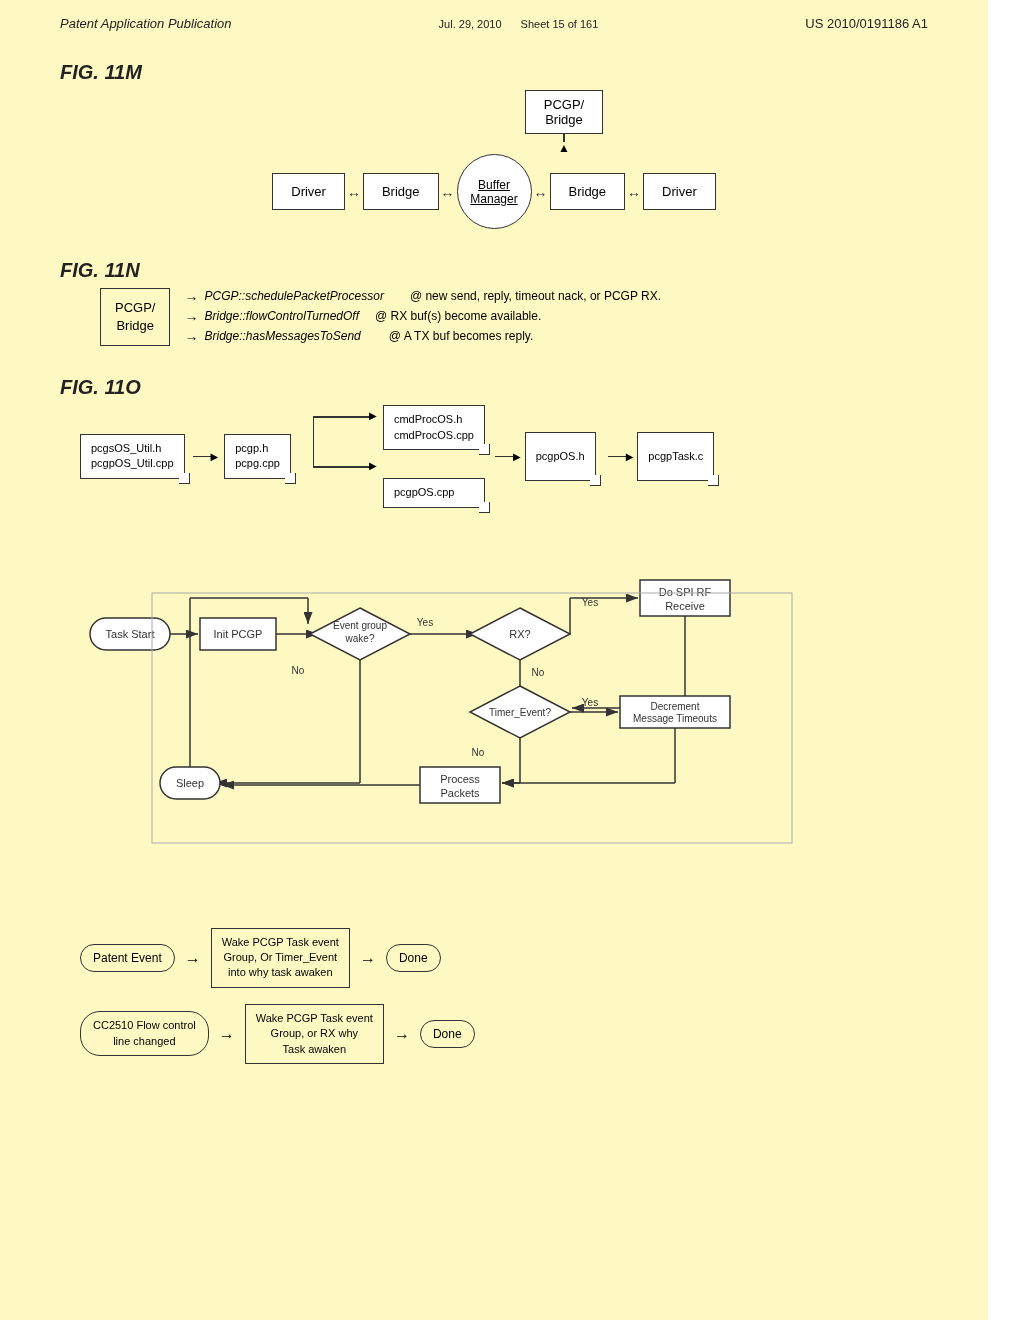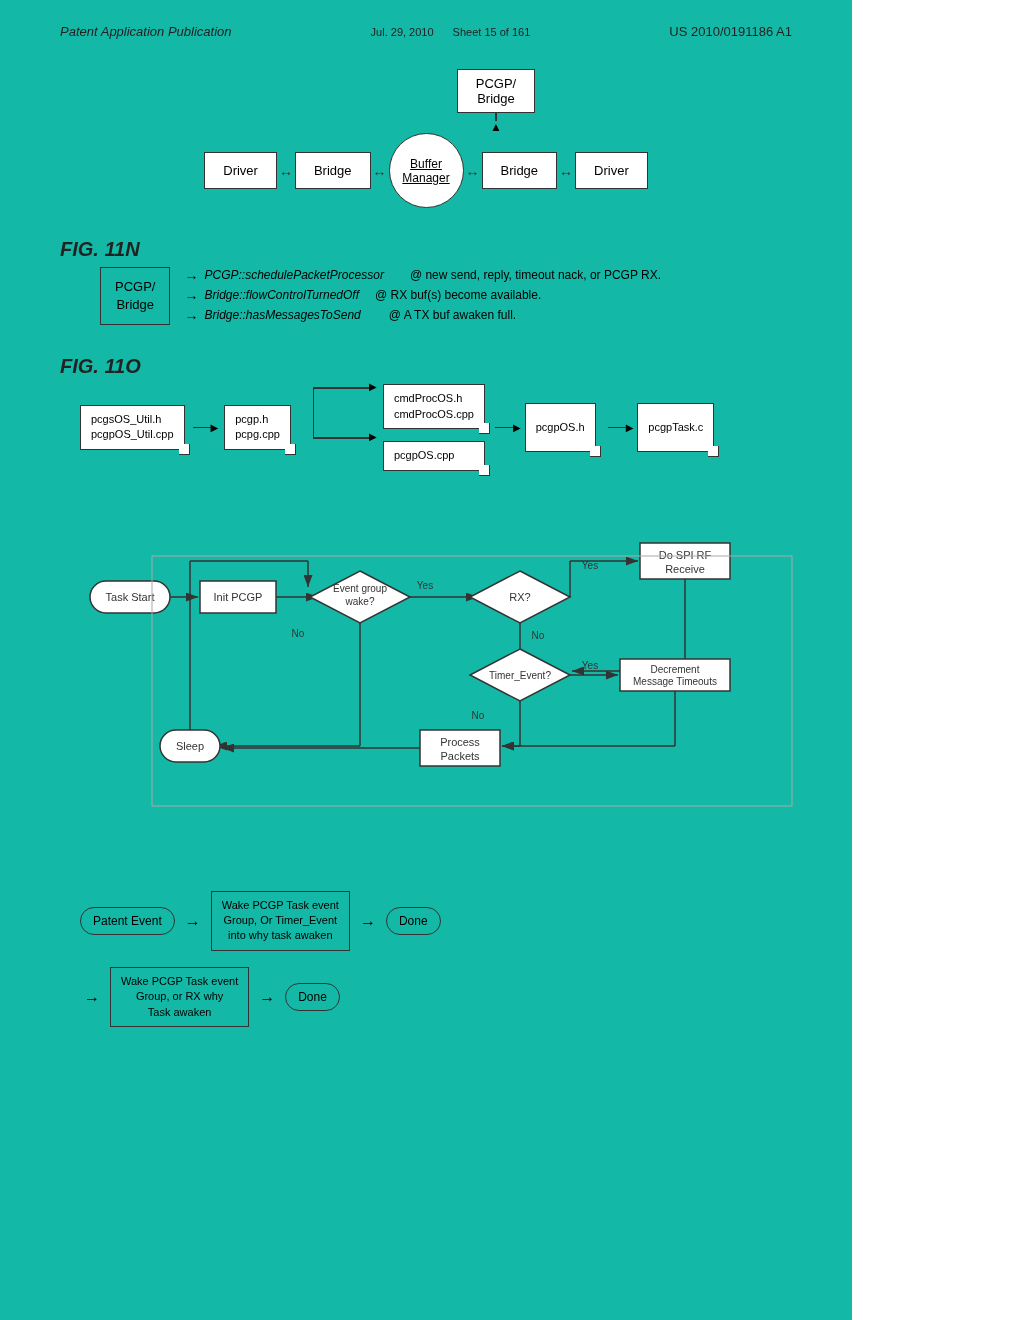--- a/index.html
+++ b/index.html
@@ -5,24 +5,24 @@
     * { box-sizing: border-box; margin: 0; padding: 0; }
     body {
       background: #fff;
       font-family: Arial, sans-serif;
       width: 1024px;
       min-height: 1320px;
       position: relative;
       overflow-x: hidden;
     }
     .page {
-      width: 852px;
+      width: 988px;
       min-height: 1320px;
-      background: #14b8a6;
-      padding: 24px 60px;
+      background: #fef9c3;
+      padding: 16px 60px;
       position: relative;
     }
     
     .header {
       display: flex;
       justify-content: space-between;
       align-items: center;
       margin-bottom: 30px;
       font-size: 13px;
       color: #222;
@@ -147,20 +147,21 @@
   <div class="header">
     <div style="font-style:italic; font-size:13px;">Patent Application Publication</div>
     <div style="display:flex; gap:19px; font-size:11px;">
       <span>Jul. 29, 2010</span>
       <span>Sheet 15 of 161</span>
     </div>
     <div style="font-size:13px;">US 2010/0191186 A1</div>
   </div>
 
   <div class="fig-section">
+    <div class="fig-label">FIG. 11M</div>
     <div style="display:flex; flex-direction:column; align-items:center;">
 
       <div style="margin-bottom:0; margin-left:140px;">
         <div class="box-rect" style="display:inline-block; text-align:center; font-size:13px; padding:6px 18px;">PCGP/<br>Bridge</div>
       </div>
 
       <div style="margin-left:140px; display:flex; flex-direction:column; align-items:center; height:20px;">
         <div style="width:1.5px; height:14px; background:#333;"></div>
         <div style="font-size:12px; line-height:1;">▲</div>
       </div>
@@ -193,21 +194,21 @@
 
         <div class="fig11n-line">
           <span style="font-size:14px;">→</span>
           <span style="font-size:12px; font-style:italic;">Bridge::flowControlTurnedOff</span>
           <span style="font-size:12px; margin-left:10px;">@ RX buf(s) become available.</span>
         </div>
 
         <div class="fig11n-line">
           <span style="font-size:14px;">→</span>
           <span style="font-size:12px; font-style:italic;">Bridge::hasMessagesToSend</span>
-          <span style="font-size:12px; margin-left:22px;">@ A TX buf awaken full.</span>
+          <span style="font-size:12px; margin-left:22px;">@ A TX buf becomes reply.</span>
         </div>
       </div>
     </div>
   </div>
 
   <div class="fig-section">
     <div class="fig-label">FIG. 11O</div>
     <div style="display:flex; align-items:center; margin-left:20px; gap:0;">
 
       <div style="position:relative; display:inline-block; margin-right:6px;">
@@ -236,21 +237,21 @@
         <div style="position:absolute; top:0; left:14px; width:1.5px; height:30px; background:#333;"></div>
         <div style="position:absolute; top:0; left:14px; width:60px; height:1.5px; background:#333;"></div>
         <span style="position:absolute; top:-6px; left:70px; font-size:10px;">▶</span>
 
         <div style="position:absolute; top:30px; left:14px; width:1.5px; height:20px; background:#333;"></div>
 
         <div style="position:absolute; top:50px; left:14px; width:60px; height:1.5px; background:#333;"></div>
         <span style="position:absolute; top:44px; left:70px; font-size:10px;">▶</span>
       </div>
 
-      <div style="display:flex; flex-direction:column; gap:12px; margin-right:4px; margin-left:50px;">
+      <div style="display:flex; flex-direction:column; gap:28px; margin-right:4px; margin-left:50px;">
         <div style="position:relative; display:inline-block;">
           <div class="doc-box" style="font-size:11px; padding:6px 10px; border:1.5px solid #333; position:relative;">
             <span>cmdProcOS.h</span><br>
             <span>cmdProcOS.cpp</span>
             <div style="position:absolute; bottom:-6px; right:-6px; width:10px; height:10px; background:white; border-top:1.5px solid #333; border-right:1.5px solid #333;"></div>
           </div>
         </div>
         <div style="position:relative; display:inline-block;">
           <div class="doc-box" style="font-size:11px; padding:6px 10px; border:1.5px solid #333; position:relative;">
             <span>pcgpOS.cpp</span>
@@ -374,20 +375,21 @@
         <div class="lower-box-rounded">Patent Event</div>
         <span style="font-size:16px; margin:0 4px;">→</span>
         <div class="lower-box-rect" style="font-size:11px; line-height:1.4;">
           Wake PCGP Task event<br>Group, Or Timer_Event<br>into why task awaken
         </div>
         <span style="font-size:16px; margin:0 4px;">→</span>
         <div class="lower-box-rounded">Done</div>
       </div>
 
       <div class="lower-row">
+        <div class="lower-box-rounded" style="font-size:11px; text-align:center; line-height:1.4;">CC2510 Flow control<br>line changed</div>
         <span style="font-size:16px; margin:0 4px;">→</span>
         <div class="lower-box-rect" style="font-size:11px; line-height:1.4;">
           Wake PCGP Task event<br>Group, or RX why<br>Task awaken
         </div>
         <span style="font-size:16px; margin:0 4px;">→</span>
         <div class="lower-box-rounded">Done</div>
       </div>
     </div>
   </div>
 

